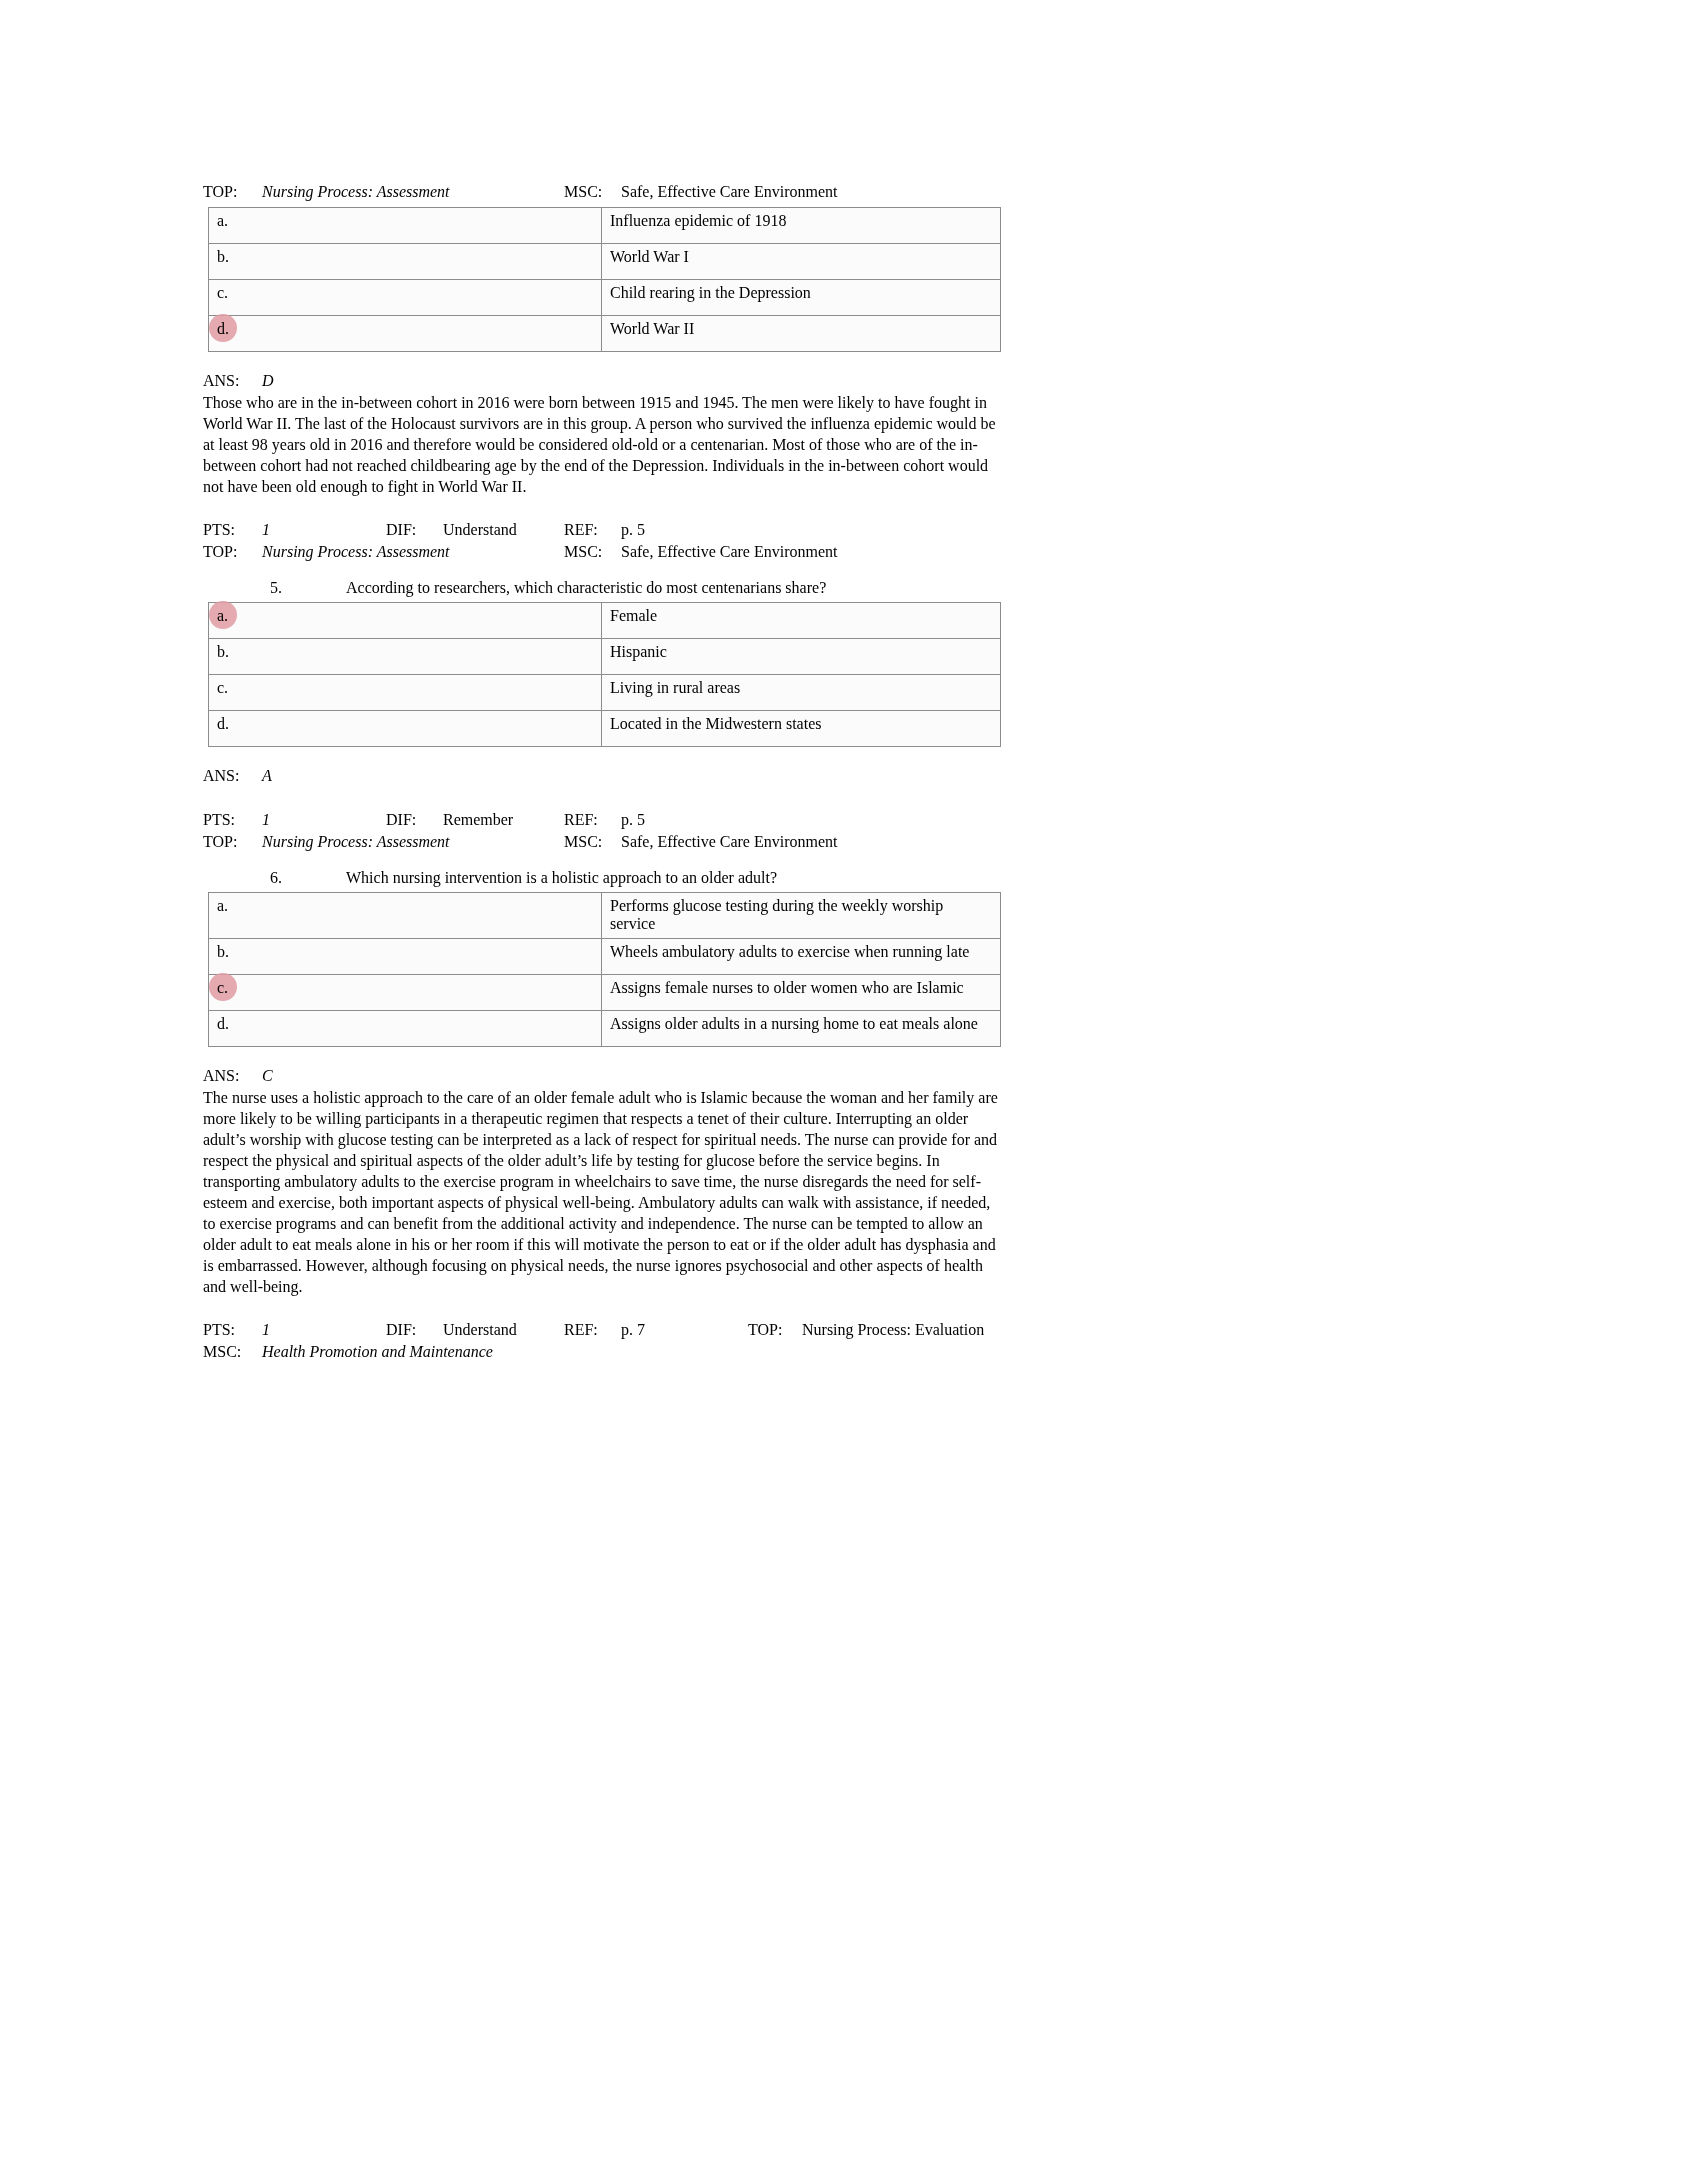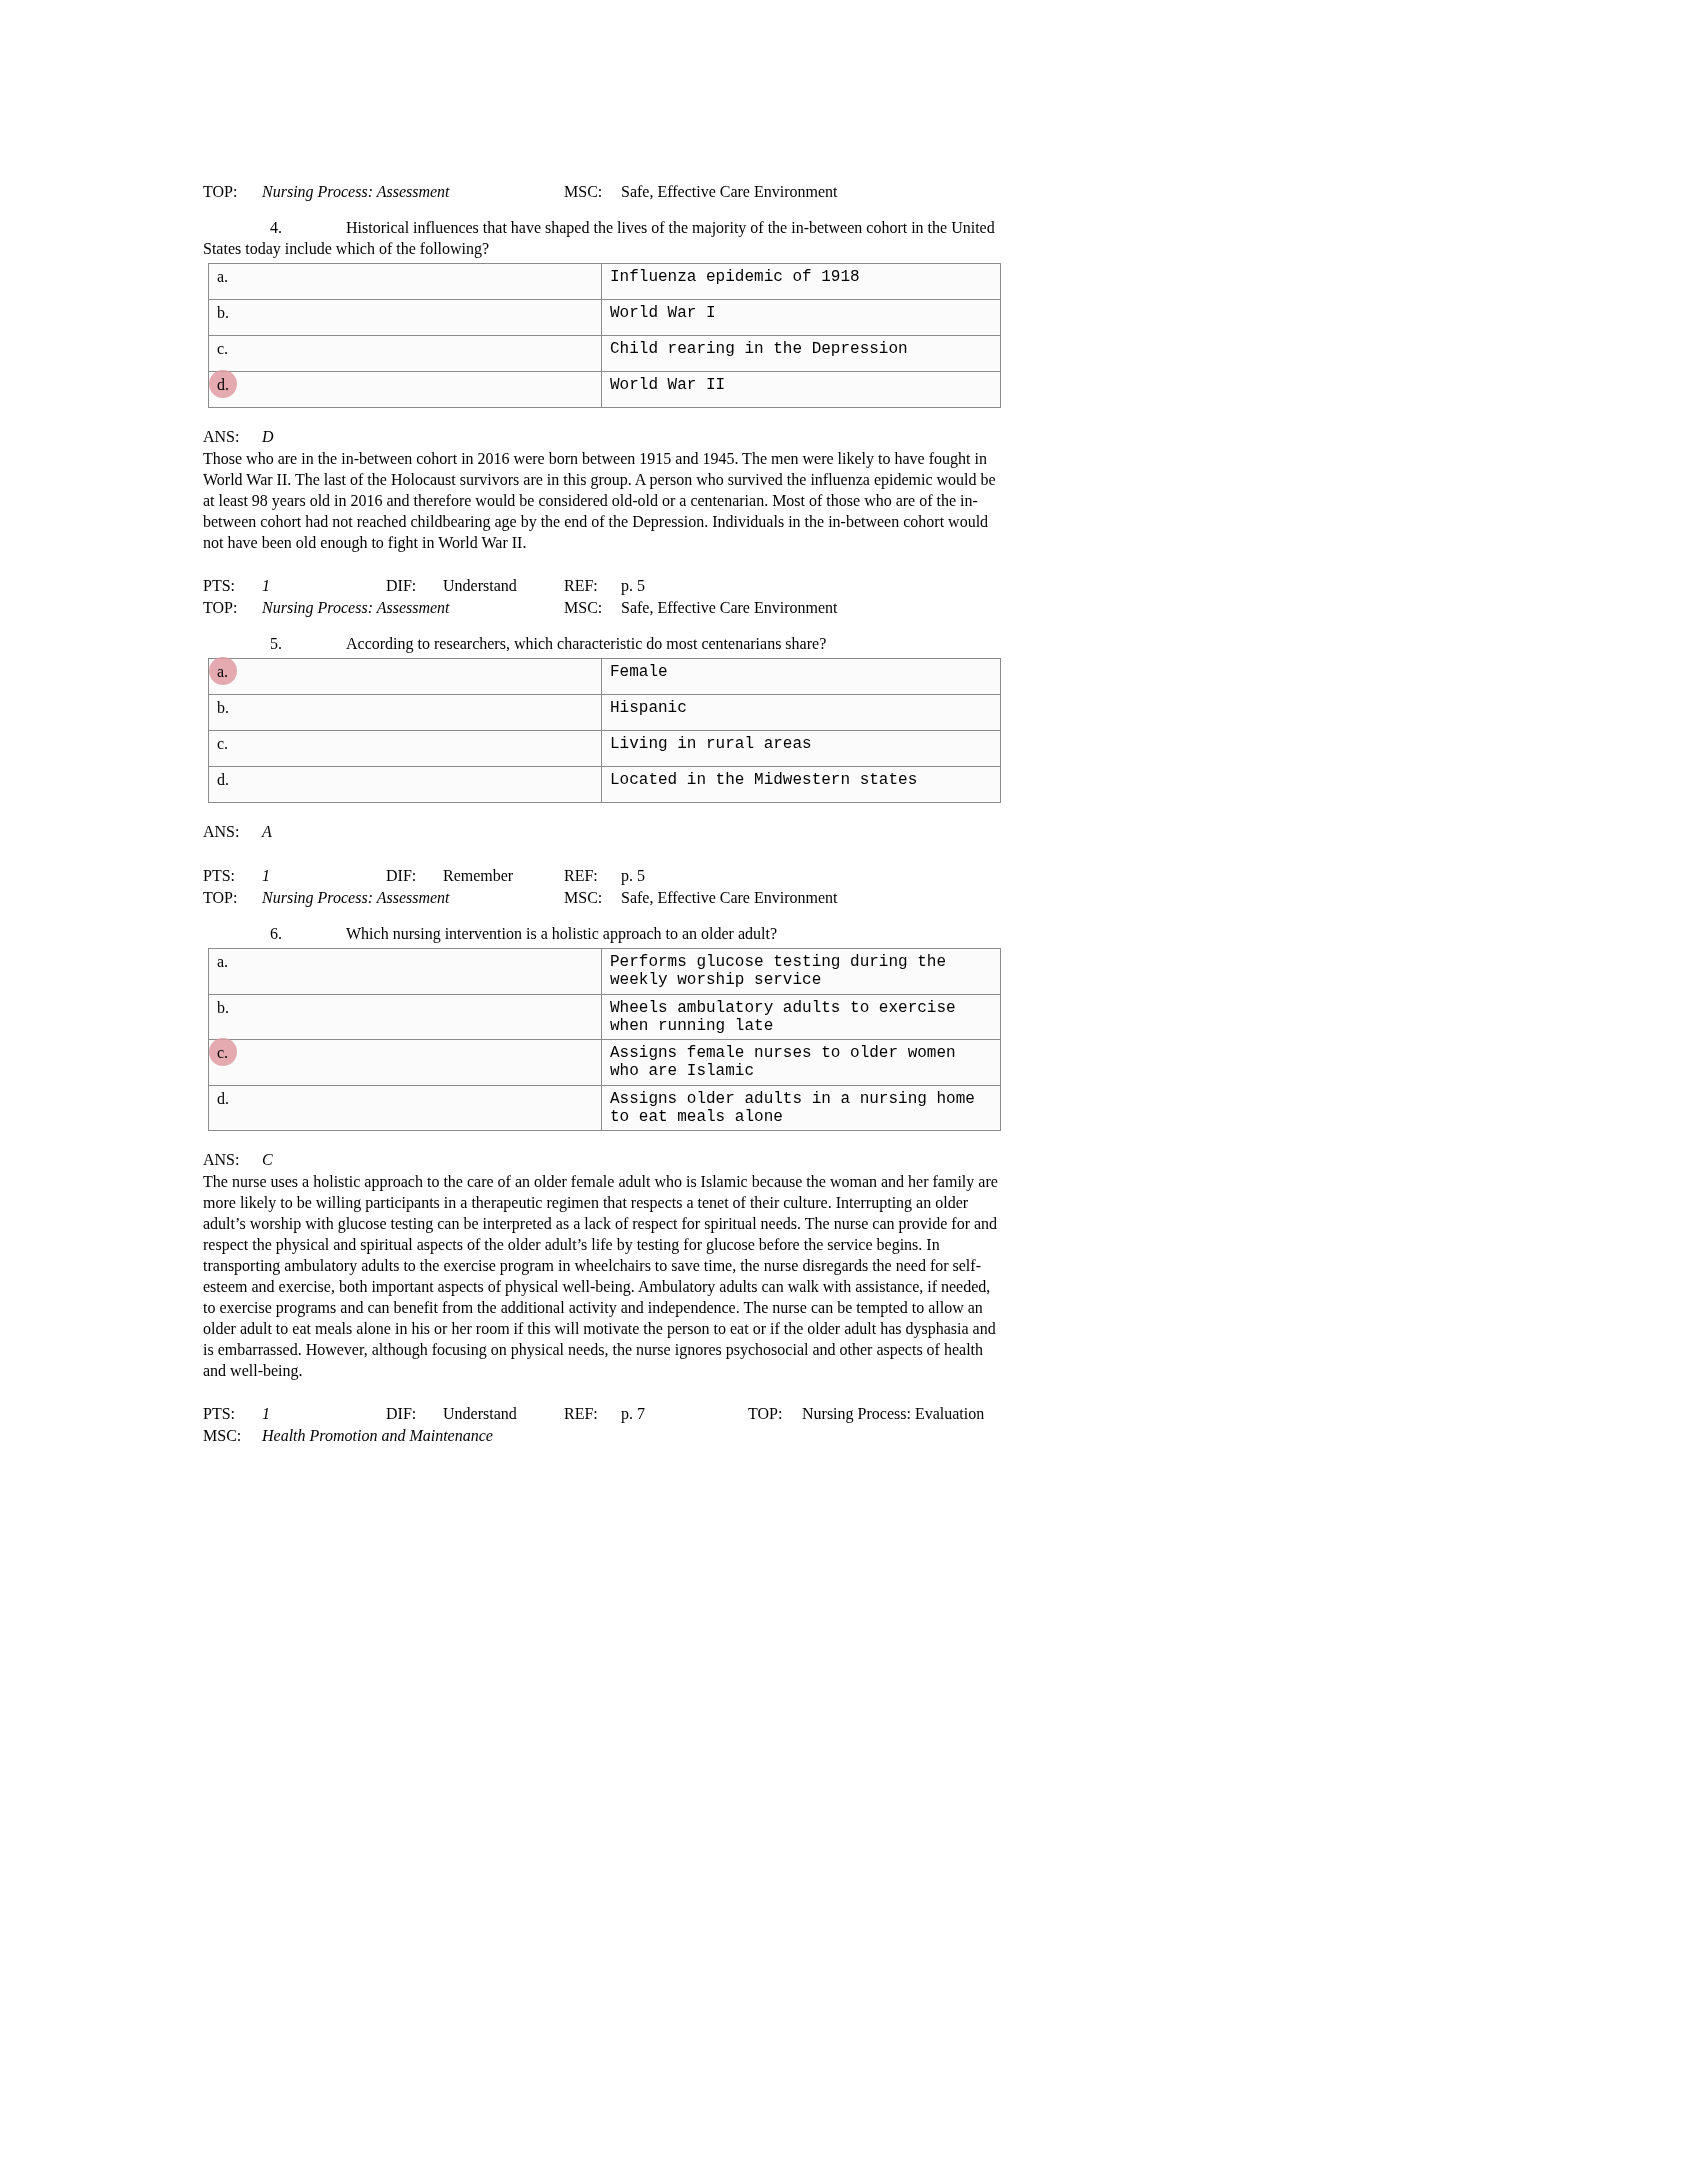--- a/index.html
+++ b/index.html
@@ -43,21 +43,21 @@
   table.opt-table td {
     border: 1px solid #8c8c8c;
     vertical-align: top;
     background: #fbfbfb;
     font-size: 16px;
     line-height: 18.3px;
     padding: 4px 8px;
     height: 36px;
   }
   td.opt-letter-cell { width: 393px; }
-  td.opt-text-cell   { width: 399px; font-family: Liberation Mono, monospace; }
+  td.opt-text-cell   { width: 399px; }
 
   .opt-letter { position: relative; z-index: 0; display: inline-block; }
   .opt-letter.hl::before {
     content: "";
     position: absolute;
     left: -8px; top: -6px;
     width: 28px; height: 28px;
     border-radius: 50%;
     background: #e09aa2;
     opacity: 0.85;
@@ -77,23 +77,20 @@
 <div class="content">
 
   <div class="meta-row">
     <span class="t0">TOP:</span>
     <span class="t60">Nursing Process: Assessment</span>
     <span class="t365">MSC:</span>
     <span class="t422">Safe, Effective Care Environment</span>
   </div>
 
   <section>
-    <div class="q-line">
-      <span class="qnum">4.</span><span>Historical influences that have shaped the lives of the majority of the in-between cohort in the United States today include which of the following?</span>
-    </div>
     <table class="opt-table">
       <tbody>
           <tr>
         <td class="opt-letter-cell"><span class="opt-letter">a.</span></td>
         <td class="opt-text-cell"><span>Influenza epidemic of 1918</span></td>
       </tr>
       <tr>
         <td class="opt-letter-cell"><span class="opt-letter">b.</span></td>
         <td class="opt-text-cell"><span>World War I</span></td>
       </tr>

